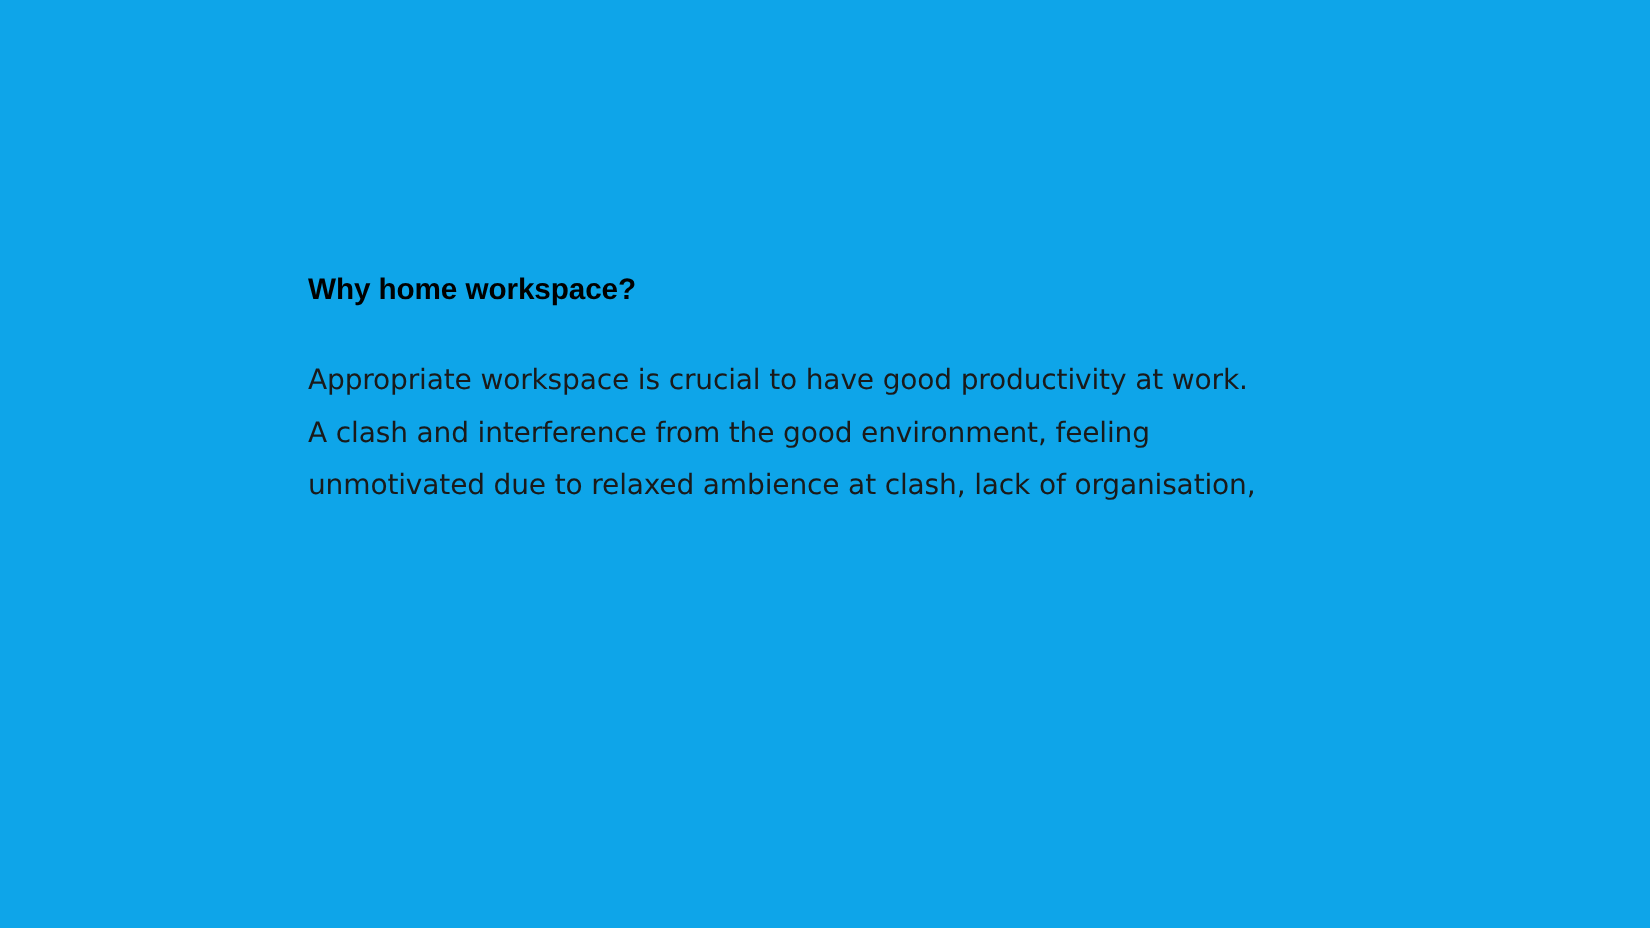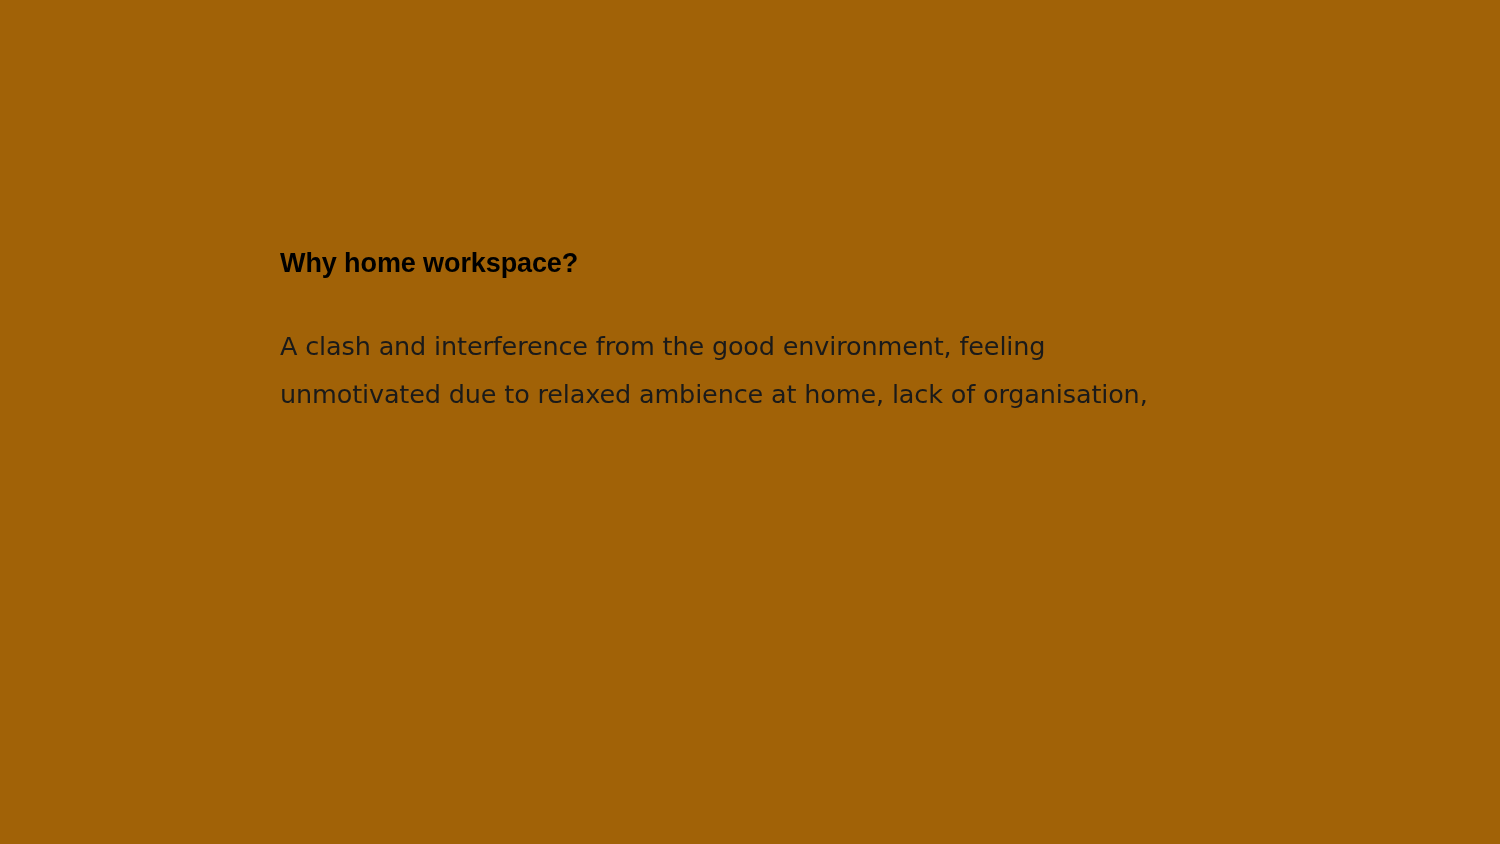--- a/index.html
+++ b/index.html
@@ -11,21 +11,21 @@
     height: 844px;
     background: #ffffff;
     font-family: "Liberation Sans", sans-serif;
     overflow: hidden;
   }
 
   .slide {
     position: relative;
     width: 1500px;
     height: 844px;
-    background: #a16207;
+    background: #0ea5e9;
   }
 
   .content-block {
     position: absolute;
     left: 280px;
     top: 244px;
     width: 940px;
   }
 
   .slide-heading {
@@ -59,18 +59,19 @@
 </style>
 </head>
 <body>
 
 <div class="slide">
   <div class="content-block">
 
     <h1 class="slide-heading">Why home workspace?</h1>
 
     <p class="slide-body">
+      <span class="body-line">Appropriate workspace is crucial to have good productivity at work.</span>
       <span class="body-line">A clash and interference from the good environment, feeling</span>
-      <span class="body-line">unmotivated due to relaxed ambience at home, lack of organisation,</span>
+      <span class="body-line">unmotivated due to relaxed ambience at clash, lack of organisation,</span>
     </p>
 
   </div>
 </div>
 
 </body></html>

